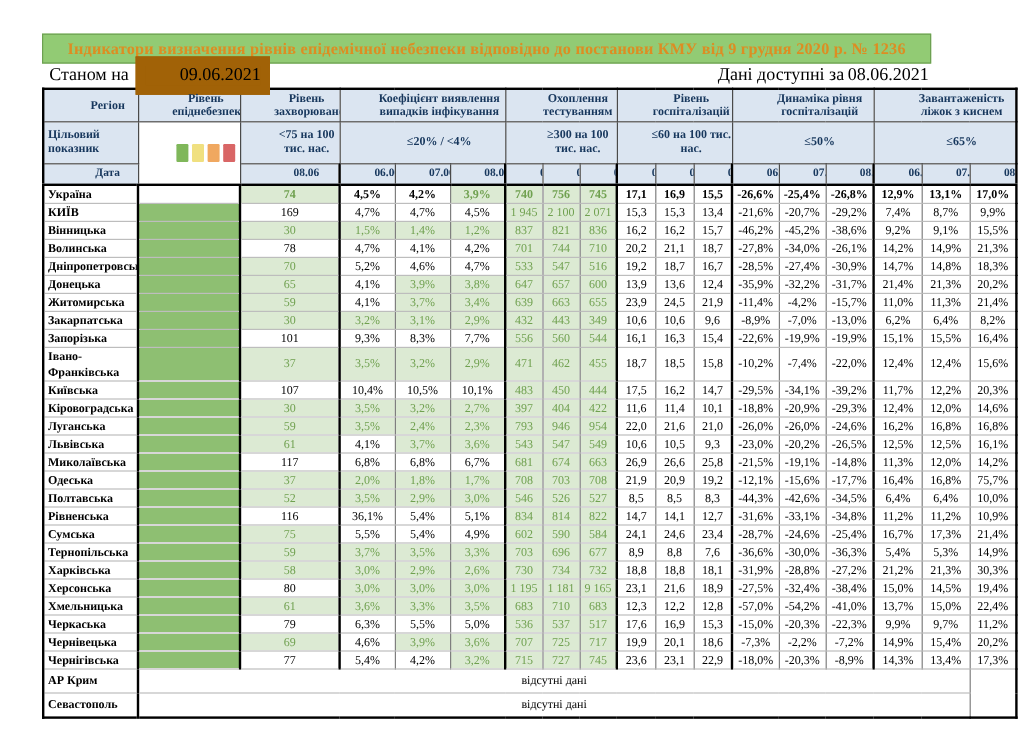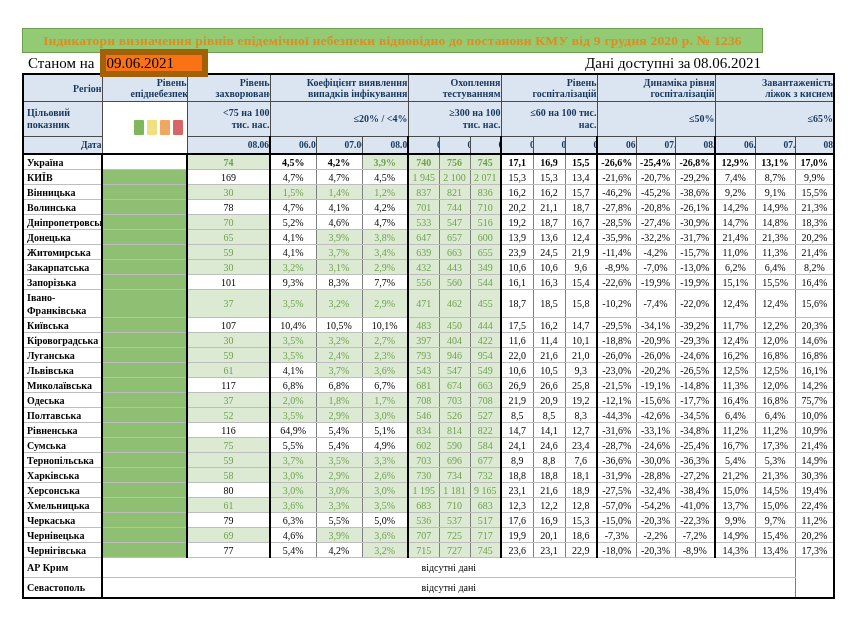--- a/index.html
+++ b/index.html
@@ -1,33 +1,33 @@
 <!DOCTYPE html>
 <html><head>
 <meta charset="utf-8">
 <style>
   html,body{margin:0;padding:0;background:#ffffff;}
   body{width:850px;height:626px;position:relative;font-family:"Liberation Serif",serif;color:#000;}
-  .sheet{position:absolute;left:22px;top:28px;width:741px;}
+  .sheet{position:absolute;left:35px;top:28px;width:741px;}
 
   
   .title-bar{background:#92cb74;border:1px solid #6da052;height:23px;line-height:23px;
     text-align:center;font-size:13.5px;font-weight:bold;color:#dd8d22;letter-spacing:.2px;}
 
   
   .status-row{display:flex;align-items:center;height:20px;font-size:15px;font-weight:normal;}
   .status-label{padding:0 6px 0 6px;}
-  .status-date{background:#f97316;border:6px solid #a16207;width:96px;text-align:left;
+  .status-date{background:#a16207;border:8px solid #a16207;width:96px;text-align:right;
     height:16px;line-height:16px;}
   .status-right{margin-left:auto;display:flex;gap:3px;padding-right:2px;}
 
   
   table{border-collapse:collapse;table-layout:fixed;width:811px;border:2.5px solid #000;}
   td,th{overflow:hidden;padding:0;}
-  thead th, thead td{background:#dbe5f1;color:#17375d;font-weight:bold;text-align:right;
+  thead th, thead td{background:#dbe5f1;color:#17375d;font-weight:bold;text-align:center;
     border:1px solid #4a4a4a;padding-left:28px;}
   .hdr-row1 th{font-size:10px;line-height:11px;height:26px;}
   .hdr-row2 td, .hdr-row2 th{font-size:10px;line-height:12px;height:34px;}
   .hdr-row3 td, .hdr-row3 th{font-size:9.5px;height:16px;border-bottom:2px solid #000;}
   th.left-lab{text-align:left;padding-left:3px;}
   td.legend-cell{background:#ffffff;border-bottom:2px solid #000;}
   .legend-wrap{display:flex;justify-content:center;align-items:center;gap:3px;}
   .legend-sq{width:10px;height:15px;border-radius:1px;display:inline-block;}
 
   tbody td{font-size:10px;line-height:13px;height:14px;text-align:center;
@@ -198,21 +198,21 @@
           <td class="gb">4,7%</td>
           <td>4,1%</td>
           <td>4,2%</td>
           <td class="gb g">701</td>
           <td class="g">744</td>
           <td class="g">710</td>
           <td class="gb">20,2</td>
           <td>21,1</td>
           <td>18,7</td>
           <td class="gb">-27,8%</td>
-          <td>-20,8%</td>
+          <td>-34,0%</td>
           <td>-26,1%</td>
           <td class="gb">14,2%</td>
           <td>14,9%</td>
           <td>21,3%</td>
         </tr>
         <tr class="">
           <td class="region">Дніпропетровська</td>
           <td class="level gb"></td>
           <td class="gb g">70</td>
           <td class="gb">5,2%</td>
@@ -468,21 +468,21 @@
           <td>-42,6%</td>
           <td>-34,5%</td>
           <td class="gb">6,4%</td>
           <td>6,4%</td>
           <td>10,0%</td>
         </tr>
         <tr class="">
           <td class="region">Рівненська</td>
           <td class="level gb"></td>
           <td class="gb">116</td>
-          <td class="gb">64,9%</td>
+          <td class="gb">36,1%</td>
           <td>5,4%</td>
           <td>5,1%</td>
           <td class="gb g">834</td>
           <td class="g">814</td>
           <td class="g">822</td>
           <td class="gb">14,7</td>
           <td>14,1</td>
           <td>12,7</td>
           <td class="gb">-31,6%</td>
           <td>-33,1%</td>

